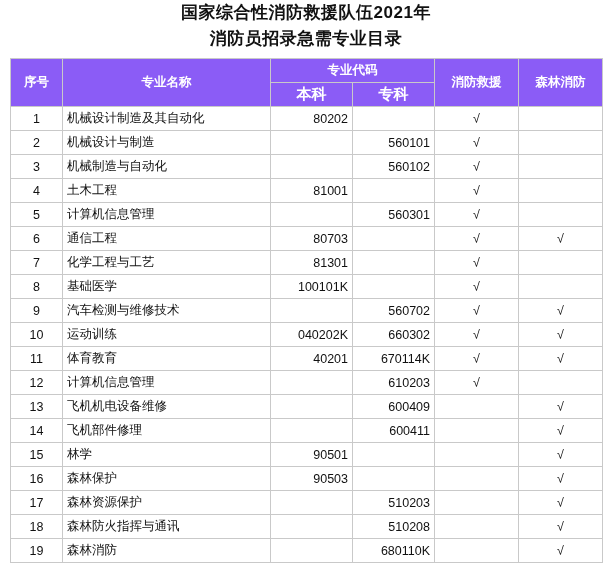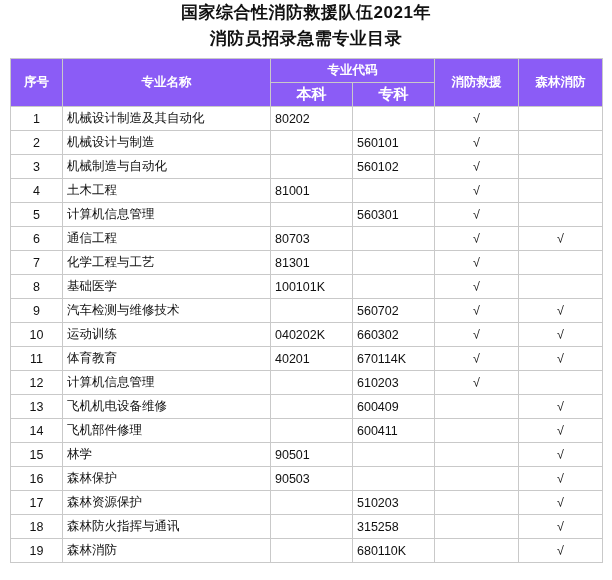--- a/index.html
+++ b/index.html
@@ -66,21 +66,21 @@
   }
   td.idx {
     text-align: center;
     width: 52px;
   }
   td.major {
     text-align: left;
     padding-left: 10px;
   }
   td.code {
-    text-align: left;
+    text-align: right;
   }
   td.mark {
     text-align: center;
     font-size: 13px;
   }
   col.c-idx  { width: 52px; }
   col.c-name { width: 208px; }
   col.c-ben  { width: 82px; }
   col.c-zhuan{ width: 82px; }
   col.c-fire { width: 84px; }
@@ -253,21 +253,21 @@
             <td class="major">森林资源保护</td>
             <td class="code"></td>
             <td class="code">510203</td>
             <td class="mark"></td>
             <td class="mark">√</td>
           </tr>
           <tr>
             <td class="idx">18</td>
             <td class="major">森林防火指挥与通讯</td>
             <td class="code"></td>
-            <td class="code">315258</td>
+            <td class="code">510208</td>
             <td class="mark"></td>
             <td class="mark">√</td>
           </tr>
           <tr>
             <td class="idx">19</td>
             <td class="major">森林消防</td>
             <td class="code"></td>
             <td class="code">680110K</td>
             <td class="mark"></td>
             <td class="mark">√</td>

